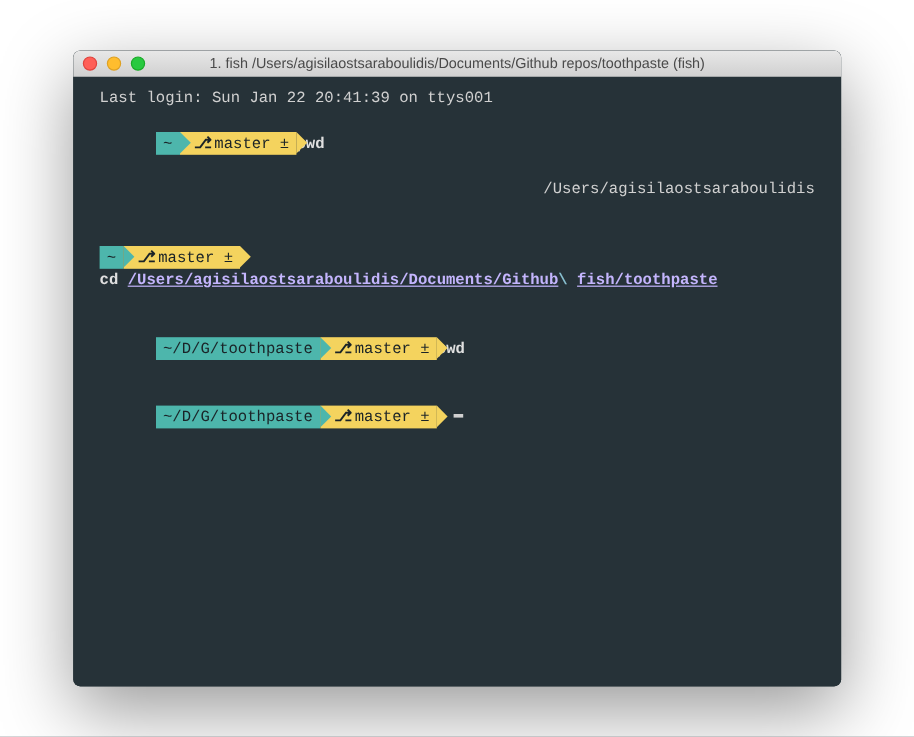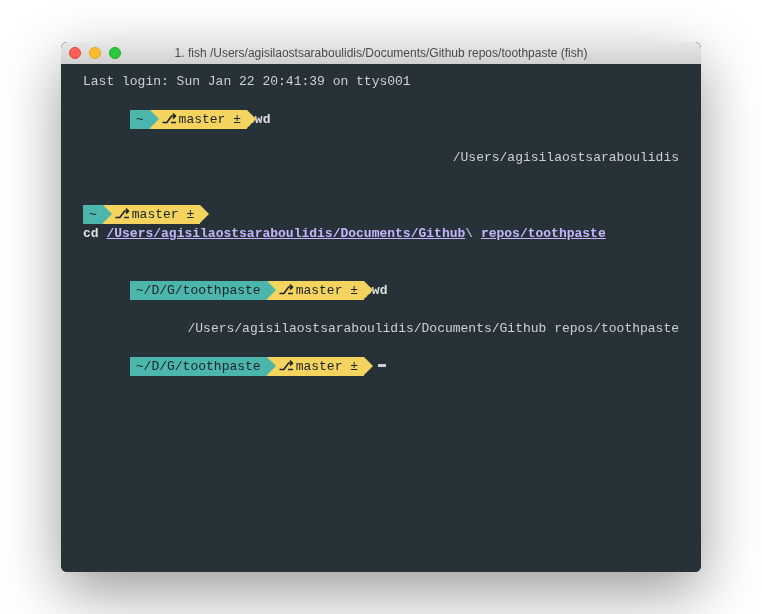--- a/index.html
+++ b/index.html
@@ -132,38 +132,37 @@
 
     <div class="line">
       <span class="prompt-line">
         <span class="seg seg-cyan">
           <span class="seg-text">~</span>
         </span>
         <span class="seg seg-yellow">
           <span class="seg-icon">⎇</span>
           <span class="seg-text">master ±</span>
         </span>
-        <span class="cmd"><span>cd</span> <span class="cmd-path">/Users/agisilaostsaraboulidis/Documents/Github</span><span class="cmd-escape">\ </span><span class="cmd-path">repos/toothpaste</span></span>
+        <span class="cmd"><span>cd</span> <span class="cmd-path">/Users/agisilaostsaraboulidis/Documents/Github</span><span class="cmd-escape">\ </span><span class="cmd-path">fish/toothpaste</span></span>
       </span>
     </div>
 
     <div class="line">
       <span class="prompt-line">
         <span class="seg seg-cyan">
           <span class="seg-text">~/D/G/toothpaste</span>
         </span>
         <span class="seg seg-yellow">
           <span class="seg-icon">⎇</span>
           <span class="seg-text">master ±</span>
         </span>
         <span class="cmd">pwd</span>
       </span>
     </div>
 
-    <div class="line output-line">/Users/agisilaostsaraboulidis/Documents/Github repos/toothpaste</div>
 
     <div class="line">
       <span class="prompt-line">
         <span class="seg seg-cyan">
           <span class="seg-text">~/D/G/toothpaste</span>
         </span>
         <span class="seg seg-yellow last-arrow">
           <span class="seg-icon">⎇</span>
           <span class="seg-text">master ±</span>
         </span>

